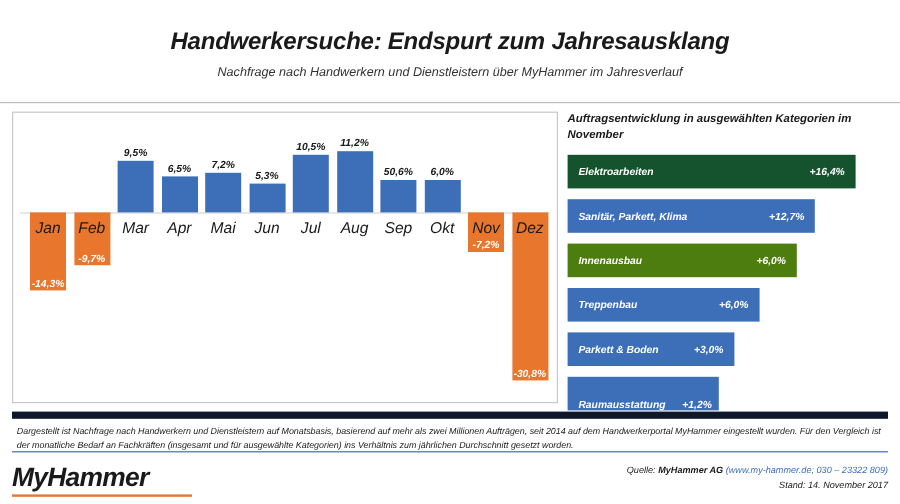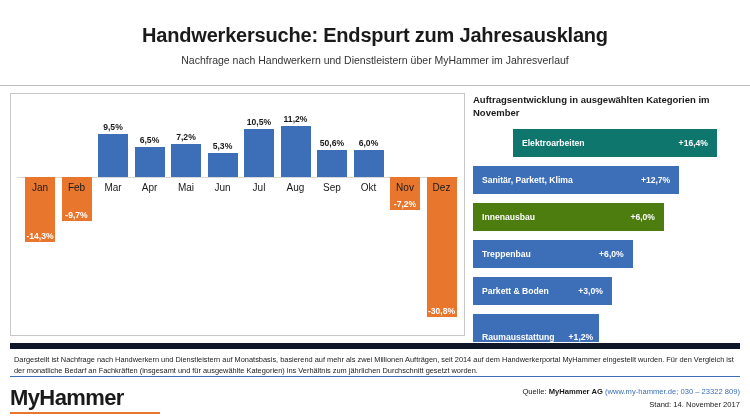--- a/index.html
+++ b/index.html
@@ -12,20 +12,21 @@
     background: #ffffff;
     font-family: "Liberation Sans", sans-serif;
     overflow: hidden;
     position: relative;
   }
   .page {
     position: relative;
     width: 750px;
     height: 420px;
     box-sizing: border-box;
+    font-style: italic;
   }
 
   
   .header {
     position: absolute;
     top: 0;
     left: 0;
     width: 750px;
     height: 86px;
     box-sizing: border-box;
@@ -98,21 +99,21 @@
     text-align: center;
   }
   .bar-label.above {
     color: #1a1a1a;
   }
   .month {
     position: absolute;
     width: 40px;
     left: -5px;
     top: 88px;
-    font-size: 10px;
+    font-size: 13px;
     color: #1a1a1a;
     text-align: center;
   }
 
   
   .right-panel {
     position: absolute;
     left: 473px;
     top: 93px;
     width: 267px;
@@ -287,21 +288,21 @@
           <div class="bar-label" style="top: 212.14px;">-30,8%</div>
           <div class="month">Dez</div>
         </div>
       </div>
   </div>
 
   <div class="right-panel">
     <div class="right-title">Auftragsentwicklung in ausgewählten Kategorien im November</div>
     <div id="cat-list">
         <div class="cat-row">
-          <div class="cat-bar" style="width: 204px; background: #0f766e; margin-left: 40px;">
+          <div class="cat-bar" style="width: 240px; background: #14532d;">
             <span class="cat-name">Elektroarbeiten</span>
             <span class="cat-val">+16,4%</span>
           </div>
         </div>
         <div class="cat-row">
           <div class="cat-bar" style="width: 206.28px; background: rgb(61, 111, 184);">
             <span class="cat-name">Sanitär, Parkett, Klima</span>
             <span class="cat-val">+12,7%</span>
           </div>
         </div>

